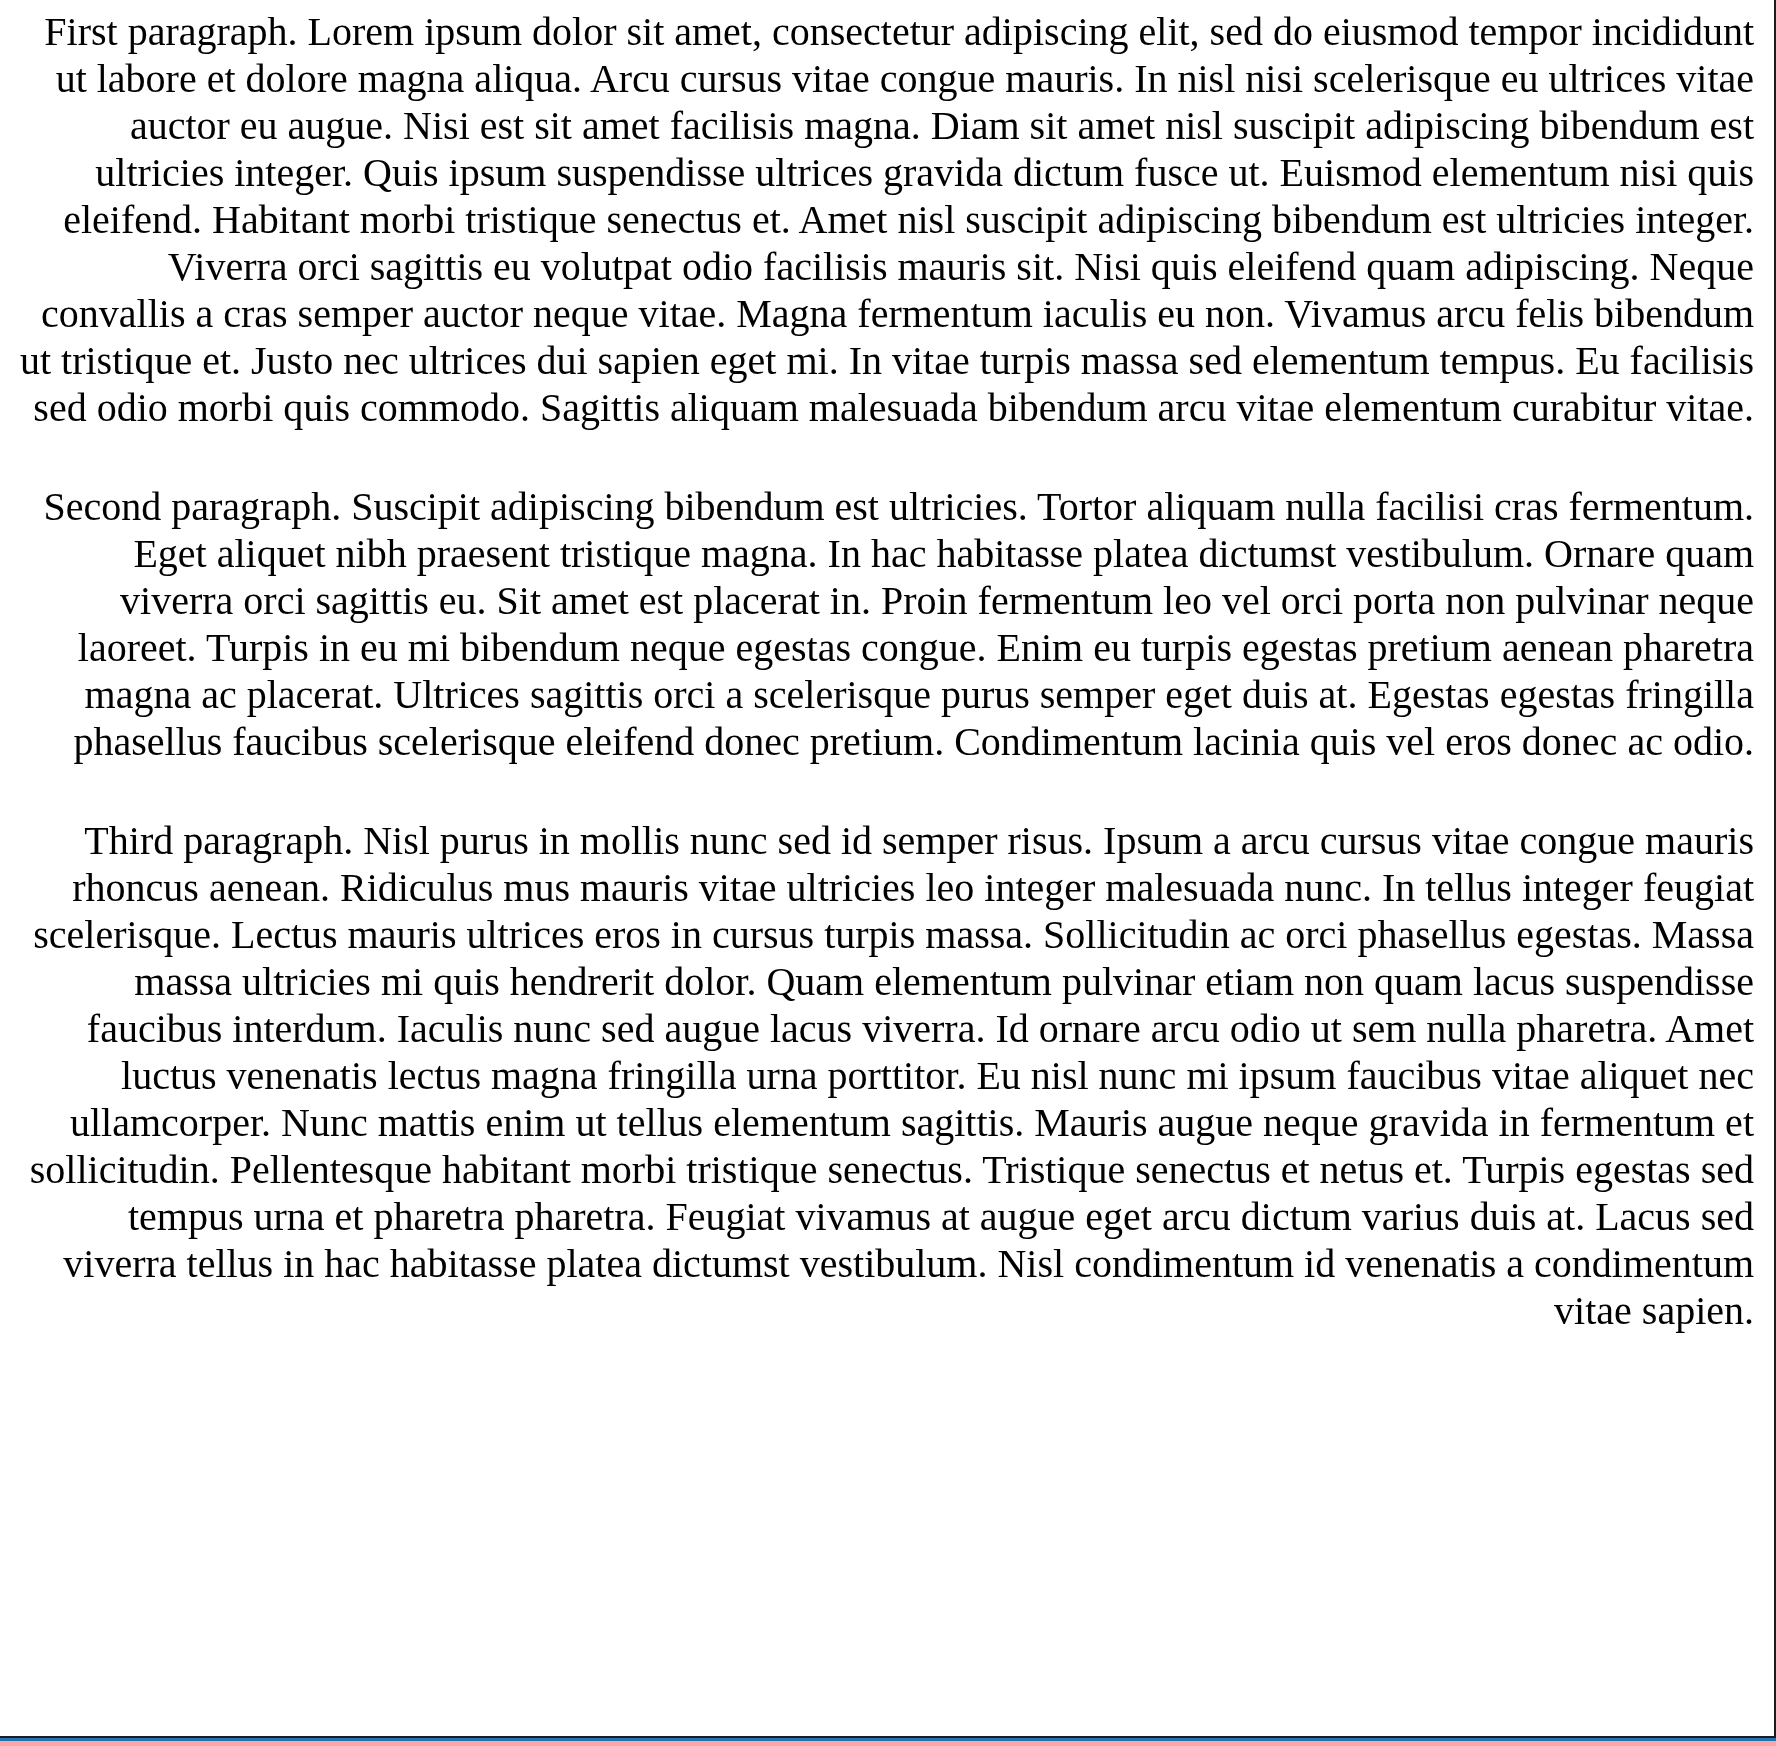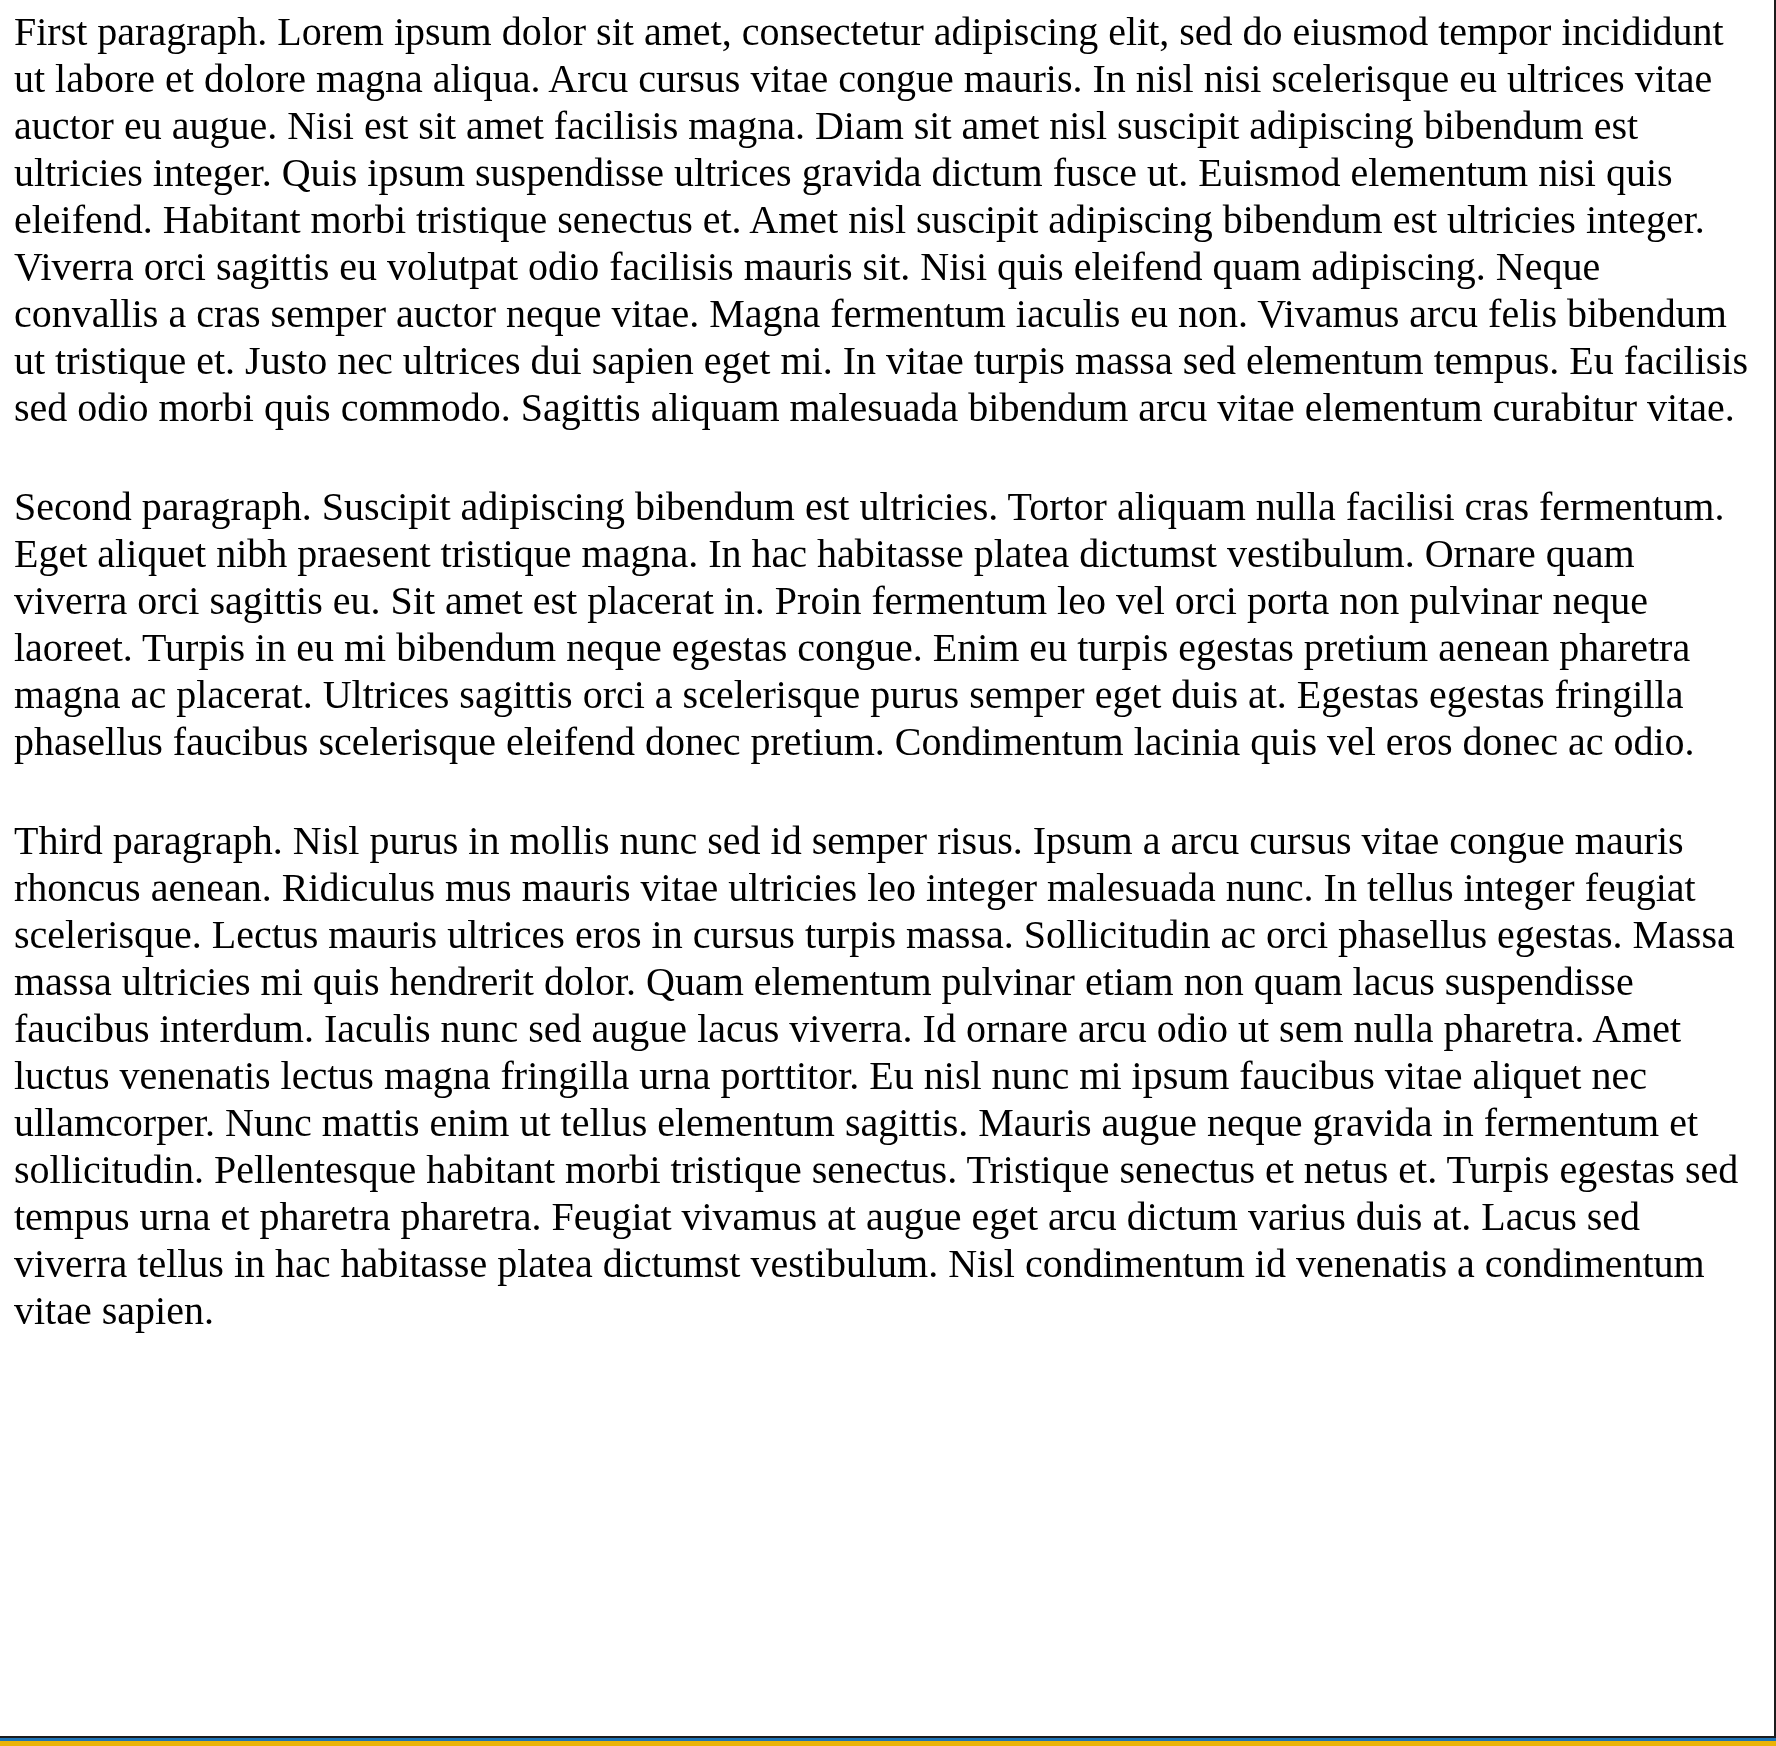--- a/index.html
+++ b/index.html
@@ -4,23 +4,24 @@
 <style>
   html, body {
     margin: 0;
     padding: 0;
     background: #ffffff;
   }
   .screen {
     position: relative;
     width: 1776px;
     height: 1746px;
-    background: #eab308;
+    background: #fca5a5;
     overflow: hidden;
     font-family: "Liberation Serif", "DejaVu Serif", serif;
+    text-align: right;
   }
   .page {
     position: absolute;
     top: 0;
     left: 0;
     width: 1776px;
     height: 1736px;
     box-sizing: border-box;
     border-right: 2px solid var(--edge-dark, #1c1c1c);
     background: #ffffff;

